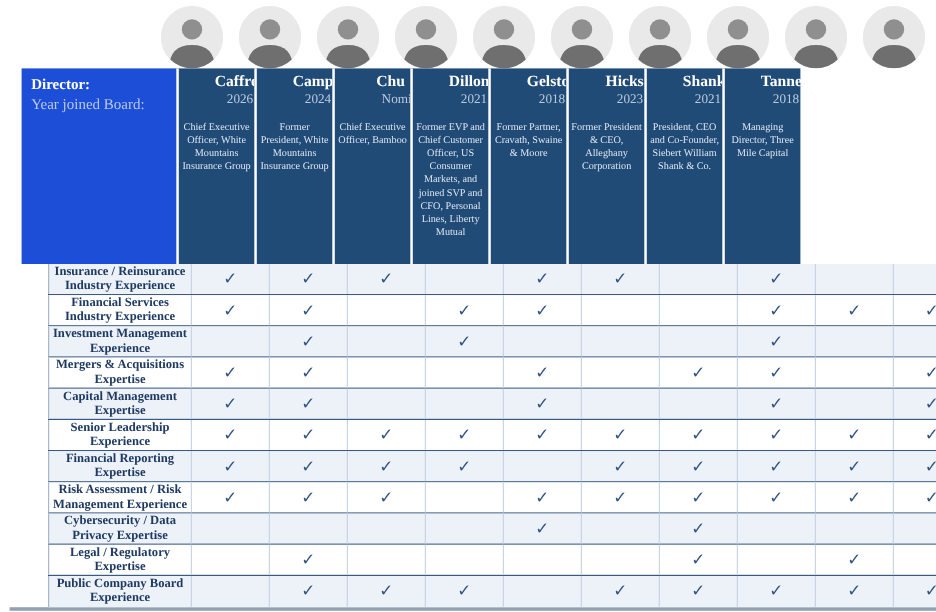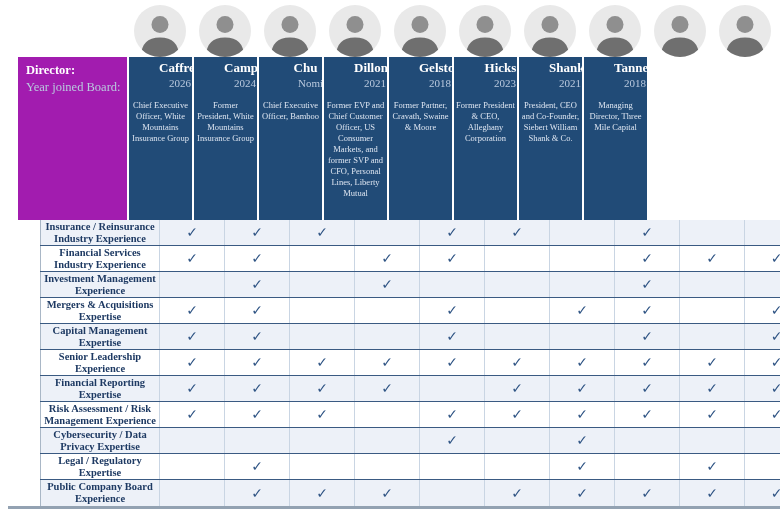--- a/index.html
+++ b/index.html
@@ -12,21 +12,21 @@
   .matrix{width:780px;height:510px;position:relative;}
 
   
   .photo-row{height:55px;margin:2px 0 0 127px;display:flex;}
   .photo-cell{width:65px;display:flex;justify-content:center;align-items:flex-end;}
   .avatar{width:52px;height:52px;display:block;}
 
   
   .header-row{display:flex;margin-left:18px;height:163px;}
   .h-label{
-    width:109px;box-sizing:border-box;background:#a21caf;color:#fff;
+    width:129px;box-sizing:border-box;background:#1d4ed8;color:#fff;
     padding:5px 0 0 8px;font-size:12.5px;line-height:1.35;
   }
   .h-label-1{font-weight:bold;}
   .h-label-2{color:#B9C9DE;}
   .h-cell{
     width:65px;box-sizing:border-box;border-left:2px solid #ffffff;
     background:#214B77;text-align:center;padding-top:3px;
   }
   .h-name{color:#ffffff;font-weight:bold;font-size:13px;padding-left:30px;}
   .h-year{color:#B9C9DE;font-size:11px;margin-top:1px;padding-left:39px;}
@@ -214,21 +214,21 @@
         <div class="h-title">Former President, White Mountains Insurance Group</div>
       </div>
       <div class="h-cell">
         <div class="h-name">Chu</div>
         <div class="h-year">Nominee</div>
         <div class="h-title">Chief Executive Officer, Bamboo</div>
       </div>
       <div class="h-cell">
         <div class="h-name">Dillon</div>
         <div class="h-year">2021</div>
-        <div class="h-title">Former EVP and Chief Customer Officer, US Consumer Markets, and former SVP and CFO, Personal Lines, Liberty Mutual</div>
+        <div class="h-title">Former EVP and Chief Customer Officer, US Consumer Markets, and joined SVP and CFO, Personal Lines, Liberty Mutual</div>
       </div>
       <div class="h-cell">
         <div class="h-name">Gelston</div>
         <div class="h-year">2018</div>
         <div class="h-title">Former Partner, Cravath, Swaine &amp; Moore</div>
       </div>
       <div class="h-cell">
         <div class="h-name">Hicks</div>
         <div class="h-year">2023</div>
         <div class="h-title">Former President &amp; CEO, Alleghany Corporation</div>

